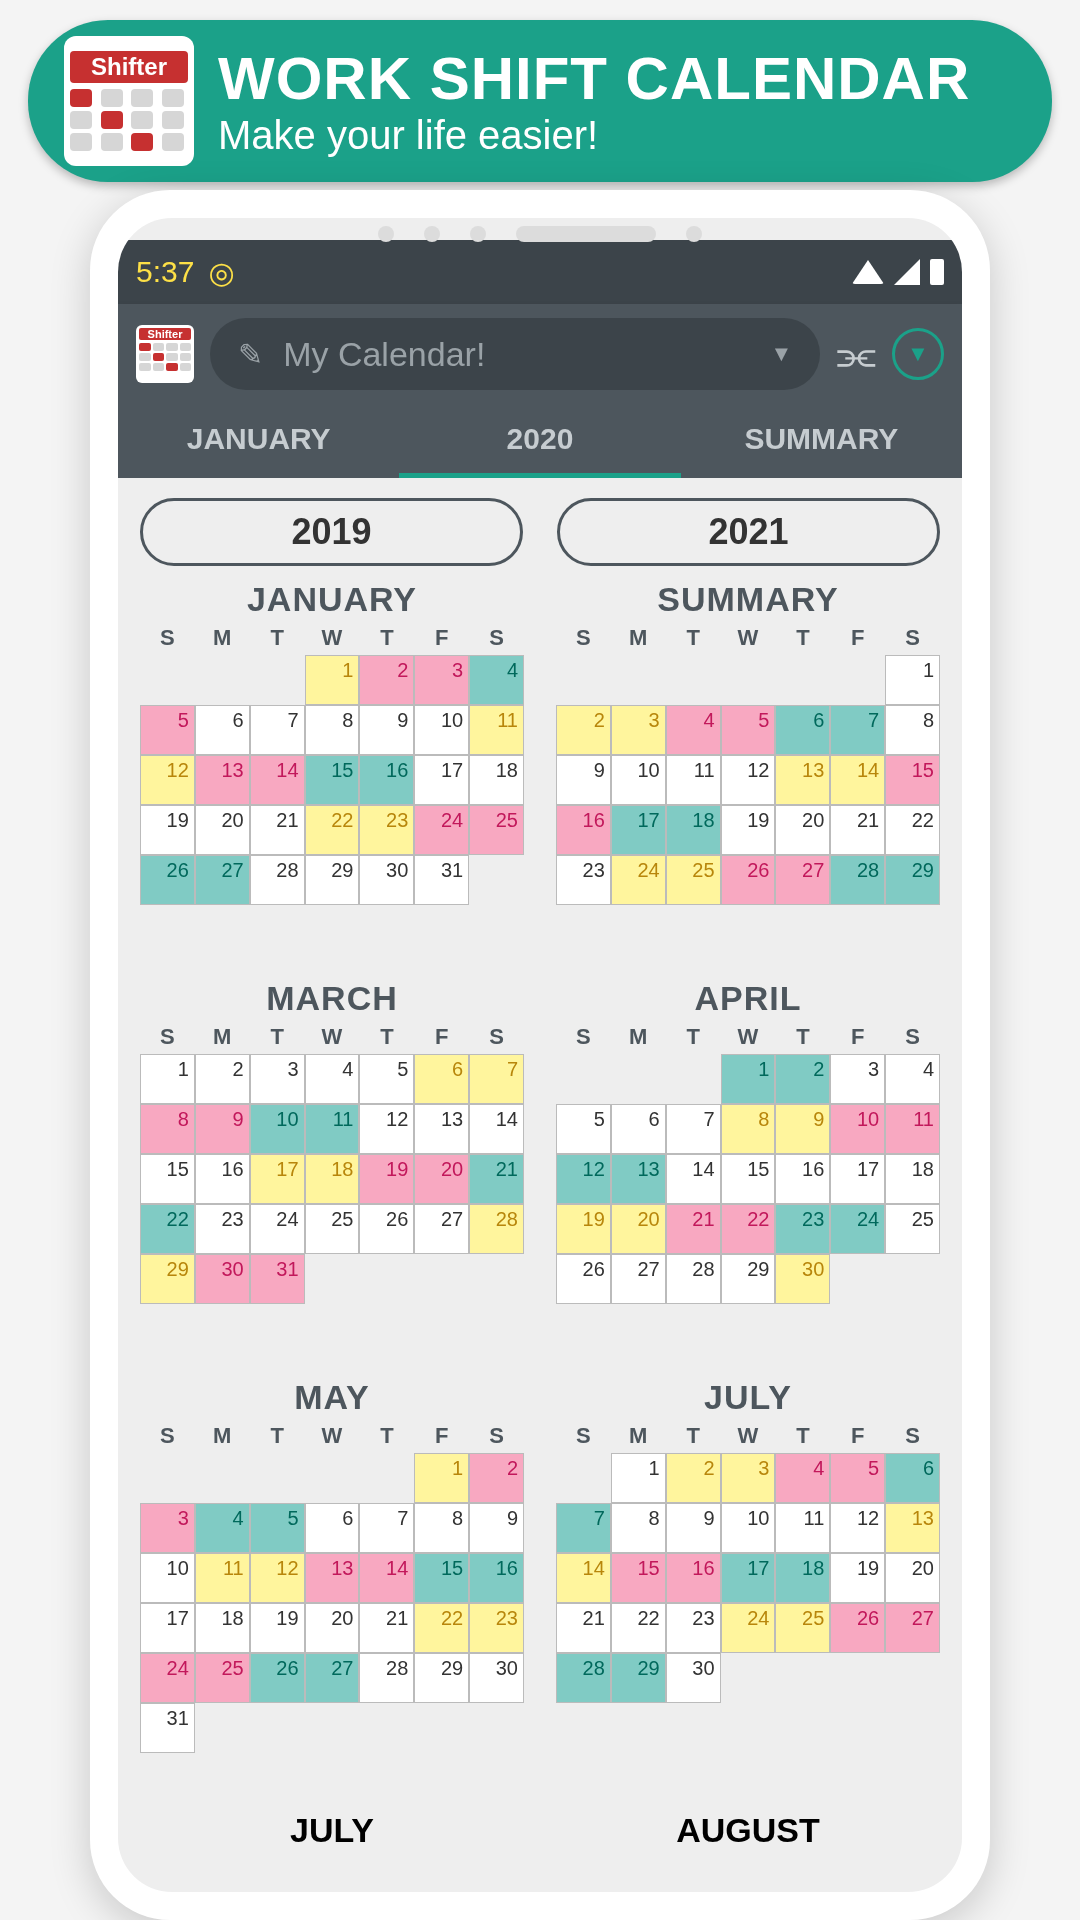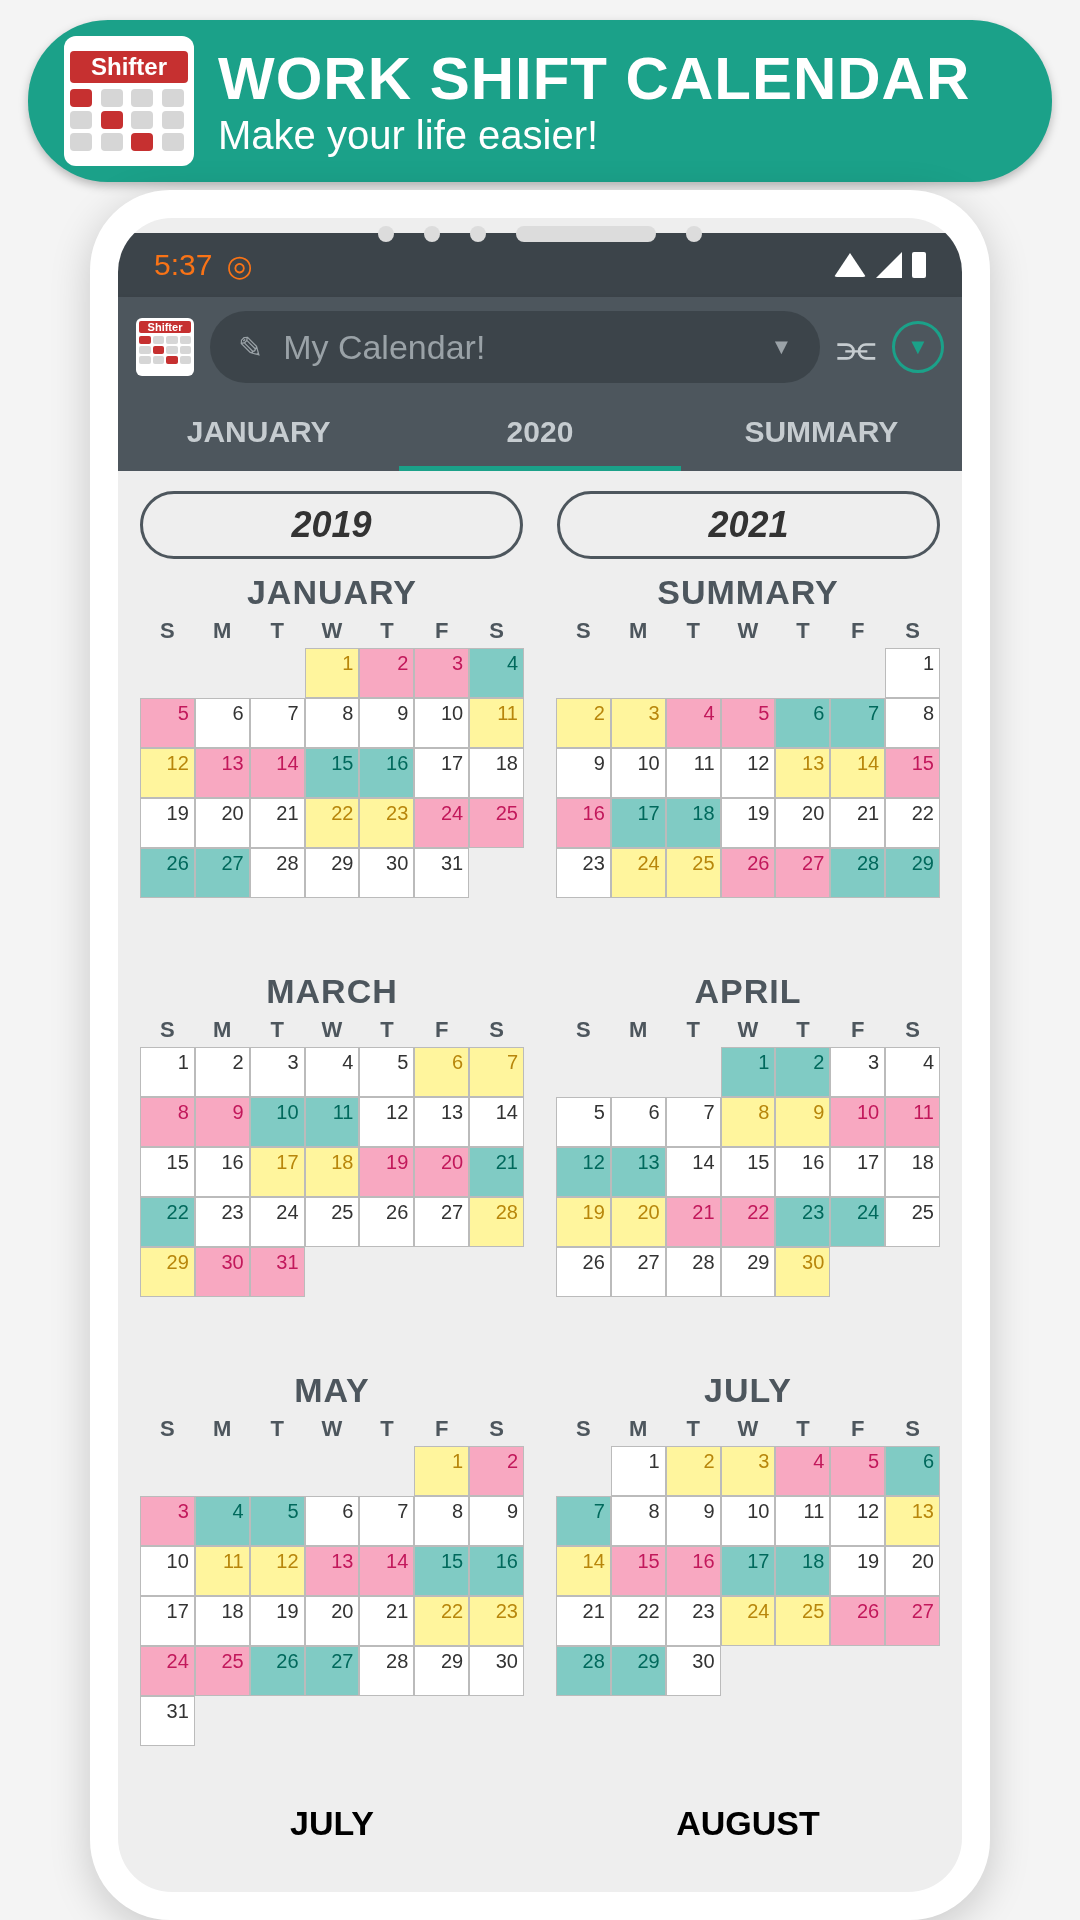--- a/index.html
+++ b/index.html
@@ -17,21 +17,21 @@
 .banner-sub { font-size:40px; font-weight:400; }
 
 
 .phone { position:absolute; top:190px; left:90px; width:900px; height:1730px; background:#fff; border-radius:80px; box-shadow:0 10px 40px rgba(0,0,0,.18); padding:28px; }
 .phone-inner { width:100%; height:100%; background:#eeeeee; border-radius:54px; overflow:hidden; position:relative; }
 .notch-dots { position:absolute; top:8px; left:0; right:0; display:flex; justify-content:center; gap:30px; z-index:5; }
 .notch-dots span { width:16px; height:16px; border-radius:50%; background:#dcdcdc; display:inline-block; }
 .notch-dots .slot { width:140px; height:16px; border-radius:10px; }
 
 
-.statusbar { background:#3c444a; height:64px; margin-top:15px; display:flex; align-items:center; justify-content:space-between; padding:0 36px; color:#f97316; font-size:30px; }
+.statusbar { background:#3c444a; height:64px; margin-top:22px; display:flex; align-items:center; justify-content:space-between; padding:0 18px; color:#fde047; font-size:30px; }
 .statusbar .right { display:flex; align-items:center; gap:10px; }
 .status-icon { display:inline-block; }
 .wifi { width:0; height:0; border-left:16px solid transparent; border-right:16px solid transparent; border-bottom:24px solid #fff; border-radius:3px; }
 .signal { width:0; height:0; border-left:26px solid transparent; border-bottom:26px solid #fff; }
 .battery { width:14px; height:26px; background:#fff; border-radius:2px; }
 
 
 .appbar { background:#4d565d; display:flex; align-items:center; padding:14px 18px; gap:16px; box-shadow:0 6px 8px rgba(0,0,0,.3); }
 .appbar-logo { width:58px; height:58px; background:#fff; border-radius:6px; display:flex; flex-direction:column; align-items:center; padding:3px; }
 .appbar-logo-top { background:#c63030; color:#fff; font-size:11px; font-weight:bold; width:100%; text-align:center; border-radius:2px; }
@@ -43,21 +43,21 @@
 .dropdown .caret { position:absolute; right:28px; font-size:22px; }
 .share { color:#c6ccd0; font-size:44px; }
 .circle-caret { width:52px; height:52px; border:3px solid #1ba189; border-radius:50%; display:flex; align-items:center; justify-content:center; color:#1ba189; font-size:22px; }
 
 
 .tabs { background:#4d565d; display:flex; height:74px; }
 .tab { flex:1; display:flex; align-items:center; justify-content:center; color:#c6ccd0; font-size:30px; font-weight:bold; border-bottom:5px solid transparent; }
 .tab.active { border-bottom-color:#1ba189; }
 
 
-.year-nav { display:flex; gap:34px; padding:20px 22px 10px;font-style:italic; }
+.year-nav { display:flex; gap:34px; padding:20px 22px 10px; }
 .year-btn { flex:1; border:3px solid #4d565d; border-radius:40px; height:68px; display:flex; align-items:center; justify-content:center; font-size:36px; font-weight:bold; color:#333; background:#eeeeee; }
 
 
 .months { display:grid; grid-template-columns:1fr 1fr; gap:12px 32px; padding:4px 22px 0; }
 .month { }
 .month-title { text-align:center; font-size:34px; font-weight:bold; color:#4d565d; letter-spacing:1px; margin-bottom:2px; }
 .dow-row { display:grid; grid-template-columns:repeat(7,1fr); }
 .dow-row span { text-align:center; font-size:22px; font-weight:bold; color:#4d565d; padding:4px 0; }
 .days { display:grid; grid-template-columns:repeat(7,1fr); }
 .day { height:50px; border:1px solid #bbb; display:flex; align-items:flex-start; justify-content:flex-end; padding:3px 5px; font-size:20px; color:#333; background:#fff; }

